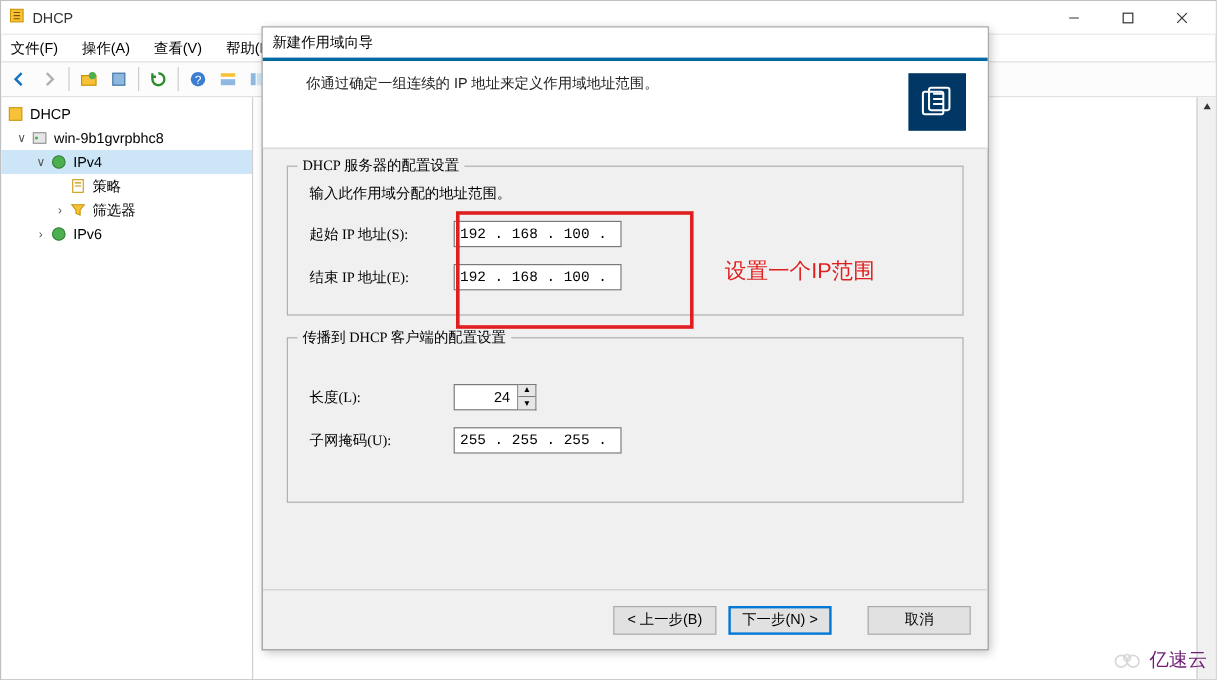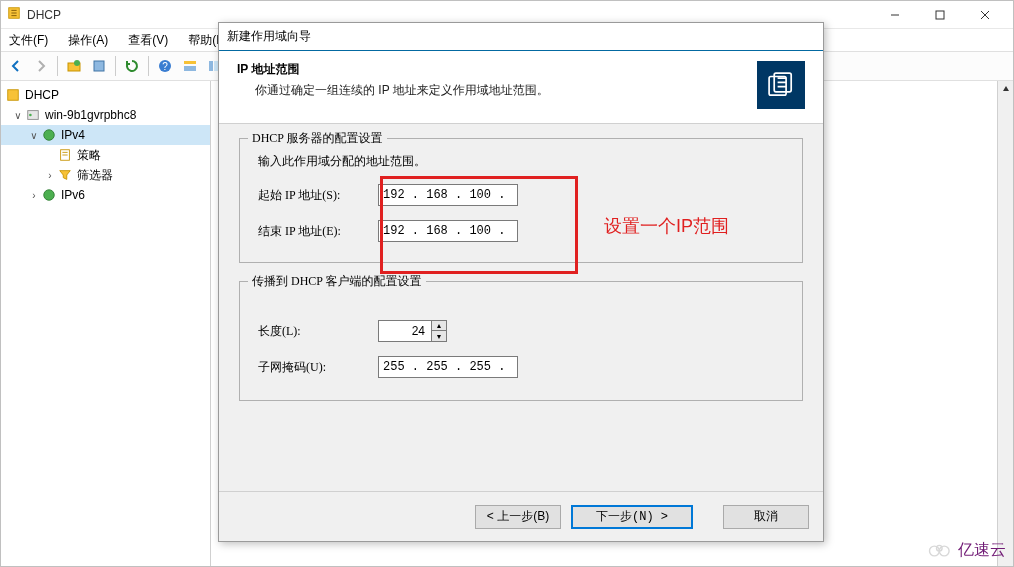--- a/index.html
+++ b/index.html
@@ -27,21 +27,21 @@
 .tree-toggle { width: 14px; text-align: center; color: #555; font-size: 10px; }
 .tree-icon { width: 16px; height: 16px; margin-right: 4px; display: inline-flex; align-items: center; justify-content: center; }
 .tree-node.selected { background: #cde6f7; }
 
 .right-panel { flex: 1; position: relative; }
 .right-gutter { position: absolute; right: 0; top: 0; bottom: 0; width: 16px; background: #f0f0f0; border-left: 1px solid #d0d0d0; }
 .right-arrow { position: absolute; right: 1px; top: 2px; width: 12px; height: 12px; display:flex; align-items:center; justify-content:center; }
 
 
 .dialog { position: absolute; left: 218px; top: 22px; width: 606px; height: 520px; background: #f0f0f0; border: 1px solid #9a9a9a; box-shadow: 2px 2px 8px rgba(0,0,0,0.25); z-index: 100; }
-.dlg-title { height: 28px; background: #fff; display: flex; align-items: center; padding: 0 8px; font-size: 12px; border-bottom: 1px solid #0369a1; }
+.dlg-title { height: 28px; background: #fff; display: flex; align-items: center; padding: 0 8px; font-size: 12px; border-bottom: 3px solid #0369a1; }
 .dlg-header { background: #fff; padding: 10px 18px 14px 18px; border-bottom: 1px solid #d0d0d0; display: flex; align-items: flex-start; }
 .dlg-header-text { flex: 1; }
 .dlg-h-title { font-weight: bold; font-size: 12px; margin-bottom: 4px; }
 .dlg-h-desc { font-size: 12px; color: #222; padding-left: 18px; }
 .dlg-header-icon { width: 48px; height: 48px; background: #003764; display: flex; align-items: center; justify-content: center; }
 .dlg-header-icon svg { width: 34px; height: 34px; }
 
 .dlg-body { padding: 14px 20px; }
 .fieldset { border: 1px solid #b0b0b0; padding: 14px 18px 20px 18px; margin-bottom: 18px; position: relative; }
 .fieldset .legend { position: absolute; top: -9px; left: 8px; background: #f0f0f0; padding: 0 4px; font-size: 12px; font-family: Liberation Serif, serif; }
@@ -53,21 +53,21 @@
 .spin-btns { display: flex; flex-direction: column; border: 1px solid #7a7a7a; border-left: none; }
 .spin-btns .sb { width: 14px; height: 10px; background: #e6e6e6; display: flex; align-items: center; justify-content: center; font-size: 7px; line-height: 1; }
 .spin-btns .sb:first-child { border-bottom: 1px solid #7a7a7a; }
 .range-hint { font-size: 12px; margin-bottom: 6px; }
 
 .red-box { position: absolute; left: 380px; top: 176px; width: 198px; height: 98px; border: 3px solid #e02020; pointer-events: none; z-index: 200; }
 .red-annotation { position: absolute; left: 604px; top: 214px; color: #e02020; font-size: 18px; z-index: 200; }
 
 .dlg-footer { position: absolute; left: 0; right: 0; bottom: 0; height: 50px; display: flex; align-items: center; justify-content: flex-end; gap: 10px; padding: 0 14px; border-top: 1px solid #d0d0d0; }
 .dlg-btn { min-width: 86px; height: 24px; border: 1px solid #aaa; background: #e1e1e1; font-size: 12px; text-align: center; padding: 2px 10px; }
-.dlg-btn.primary { border: 2px solid #0078d7; padding: 1px 23px; font-family: Liberation Mono, monospace; }
+.dlg-btn.primary { border: 2px solid #0078d7; padding: 1px 9px; }
 
 
 .watermark { position: absolute; right: 8px; bottom: 6px; color: #701a75; font-size: 16px; z-index: 1; display: flex; align-items: center; gap: 4px; }
 .watermark svg { width: 28px; height: 18px; }
 </style>
 </head>
 <body>
 
 <div class="main-window">
 
@@ -224,21 +224,20 @@
       </div>
     </div>
   </div>
 </div>
 
 <div class="dialog">
   <div class="dlg-title">新建作用域向导</div>
 
   <div class="dlg-header">
     <div class="dlg-header-text">
-      <div class="dlg-h-title">IP 地址范围</div>
       <div class="dlg-h-desc">你通过确定一组连续的 IP 地址来定义作用域地址范围。</div>
     </div>
     <div class="dlg-header-icon">
       <svg viewBox="0 0 40 40">
           <g fill="none" stroke="#fff" stroke-width="2">
             <rect x="6" y="10" width="20" height="22" rx="2"></rect>
             <rect x="12" y="6" width="20" height="22" rx="2"></rect>
             <path d="M16 12h10M16 17h10M16 22h10"></path>
           </g>
         </svg>
@@ -252,21 +251,21 @@
       <div class="fld-row">
         <span class="lbl">起始 IP 地址(S):</span>
         <input class="ip-input" value="192 . 168 . 100 .  50" style="">
       </div>
       <div class="fld-row">
         <span class="lbl">结束 IP 地址(E):</span>
         <input class="ip-input" value="192 . 168 . 100 .  80" style="">
       </div>
     </div>
 
-    <div class="fieldset" style="padding-bottom:22px">
+    <div class="fieldset" style="padding-bottom:40px">
       <div class="legend">传播到 DHCP 客户端的配置设置</div>
       <div style="height:10px"></div>
       <div class="fld-row">
         <span class="lbl">长度(L):</span>
         <div class="spinner-wrap">
           <input class="spinner" value="24" style="">
           <div class="spin-btns">
             <div class="sb">▲</div>
             <div class="sb">▼</div>
           </div>

